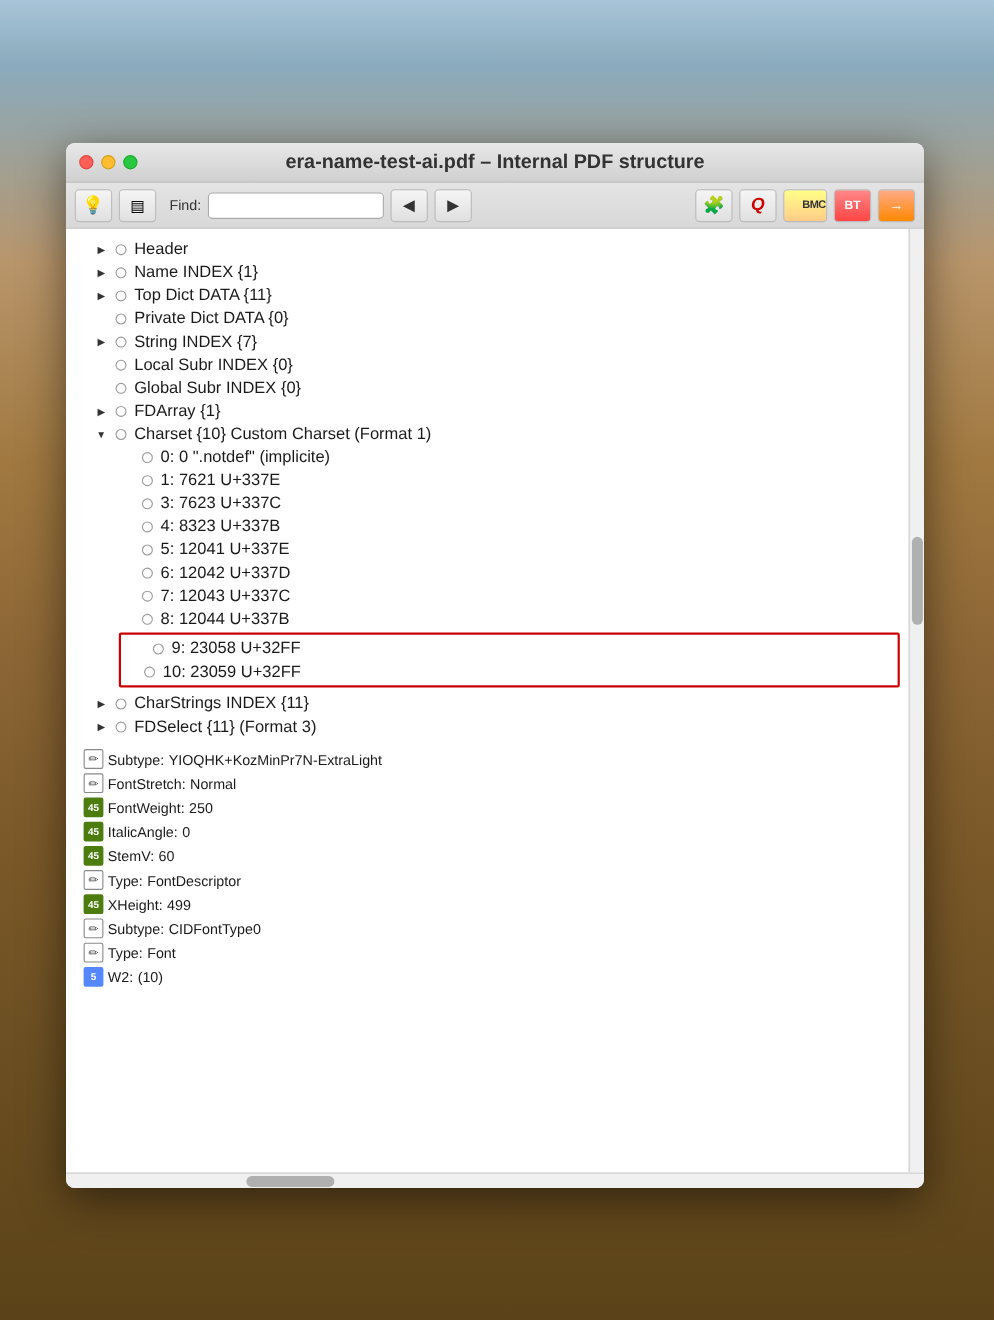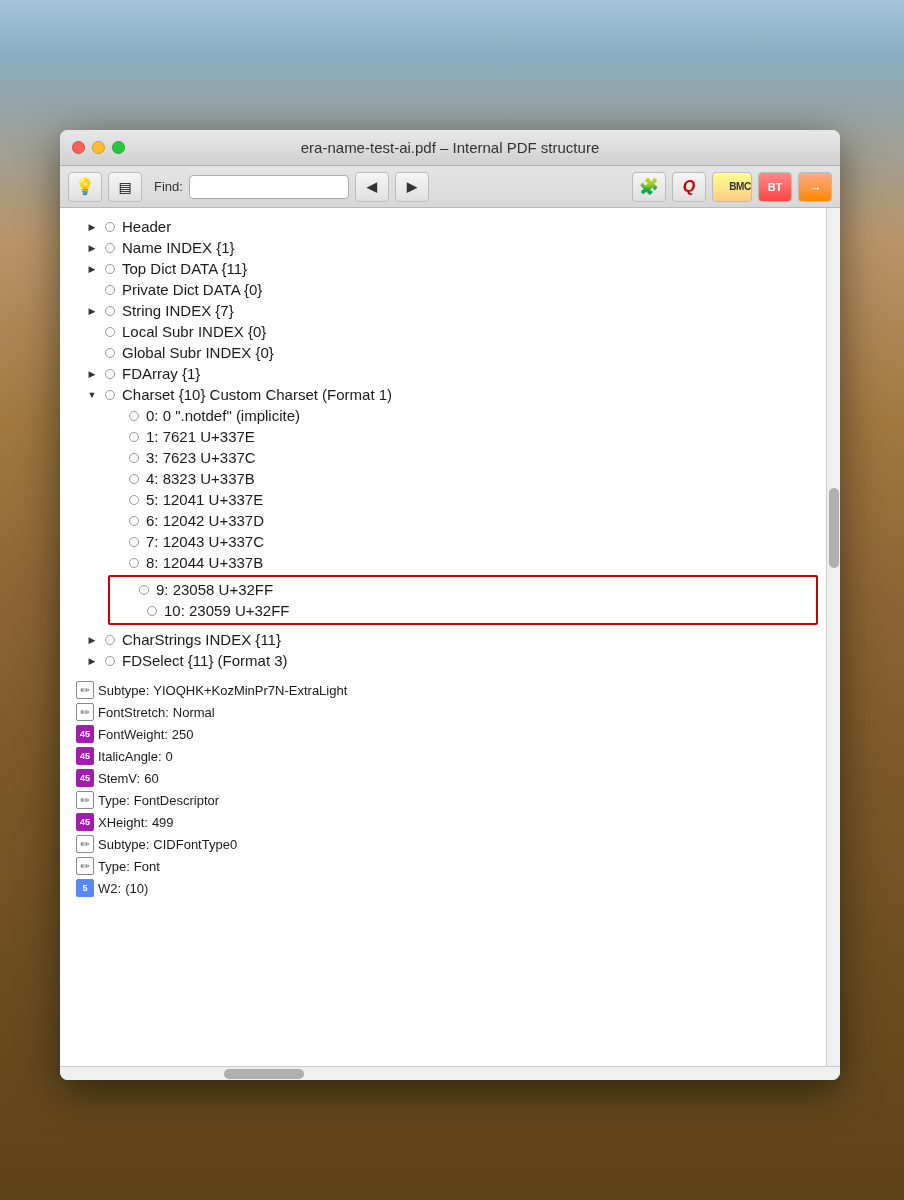--- a/index.html
+++ b/index.html
@@ -65,22 +65,22 @@
     }
 
     .tl-close { background: #ff5f57; border: 1px solid #e0443e; }
     .tl-min   { background: #febc2e; border: 1px solid #d4a012; }
     .tl-max   { background: #28c840; border: 1px solid #1aab29; }
 
     .title-text {
       position: absolute;
       left: 50%;
       transform: translateX(-50%);
-      font-size: 15px;
-      font-weight: 400;
+      font-size: 18px;
+      font-weight: 700;
       color: #333;
       white-space: nowrap;
     }
 
     .toolbar {
       background: linear-gradient(180deg, #e4e4e4 0%, #d8d8d8 100%);
       height: 42px;
       display: flex;
       align-items: center;
       padding: 0 8px;
@@ -220,21 +220,21 @@
       justify-content: center;
       font-size: 11px;
       flex-shrink: 0;
       margin-right: 4px;
       color: #444;
     }
 
     .badge-45 {
       width: 18px;
       height: 18px;
-      background: #a21caf;
+      background: #4d7c0f;
       border-radius: 2px;
       display: flex;
       align-items: center;
       justify-content: center;
       font-size: 9px;
       font-weight: bold;
       color: white;
       flex-shrink: 0;
       margin-right: 4px;
     }
@@ -422,21 +422,21 @@
         <div class="tree-circle"></div>
         <span class="tree-label">8: 12044 U+337B</span>
       </div>
 
       <div style="border: 2px solid #cc0000; margin: 2px 8px 0 48px; border-radius: 2px; padding: 2px 0;">
         <div class="tree-item" style="padding-left: 8px;">
           <span class="tree-arrow empty">▶</span>
           <div class="tree-circle"></div>
           <span class="tree-label">9: 23058 U+32FF</span>
         </div>
-        <div class="tree-item" style="padding-left: 16px;">
+        <div class="tree-item" style="padding-left: 0;">
           <span class="tree-arrow empty">▶</span>
           <div class="tree-circle"></div>
           <span class="tree-label">10: 23059 U+32FF</span>
         </div>
       </div>
 
       <div class="tree-item tree-indent-1" style="margin-top: 4px;">
         <span class="tree-arrow collapsed">▶</span>
         <div class="tree-circle"></div>
         <span class="tree-label">CharStrings INDEX {11}</span>

